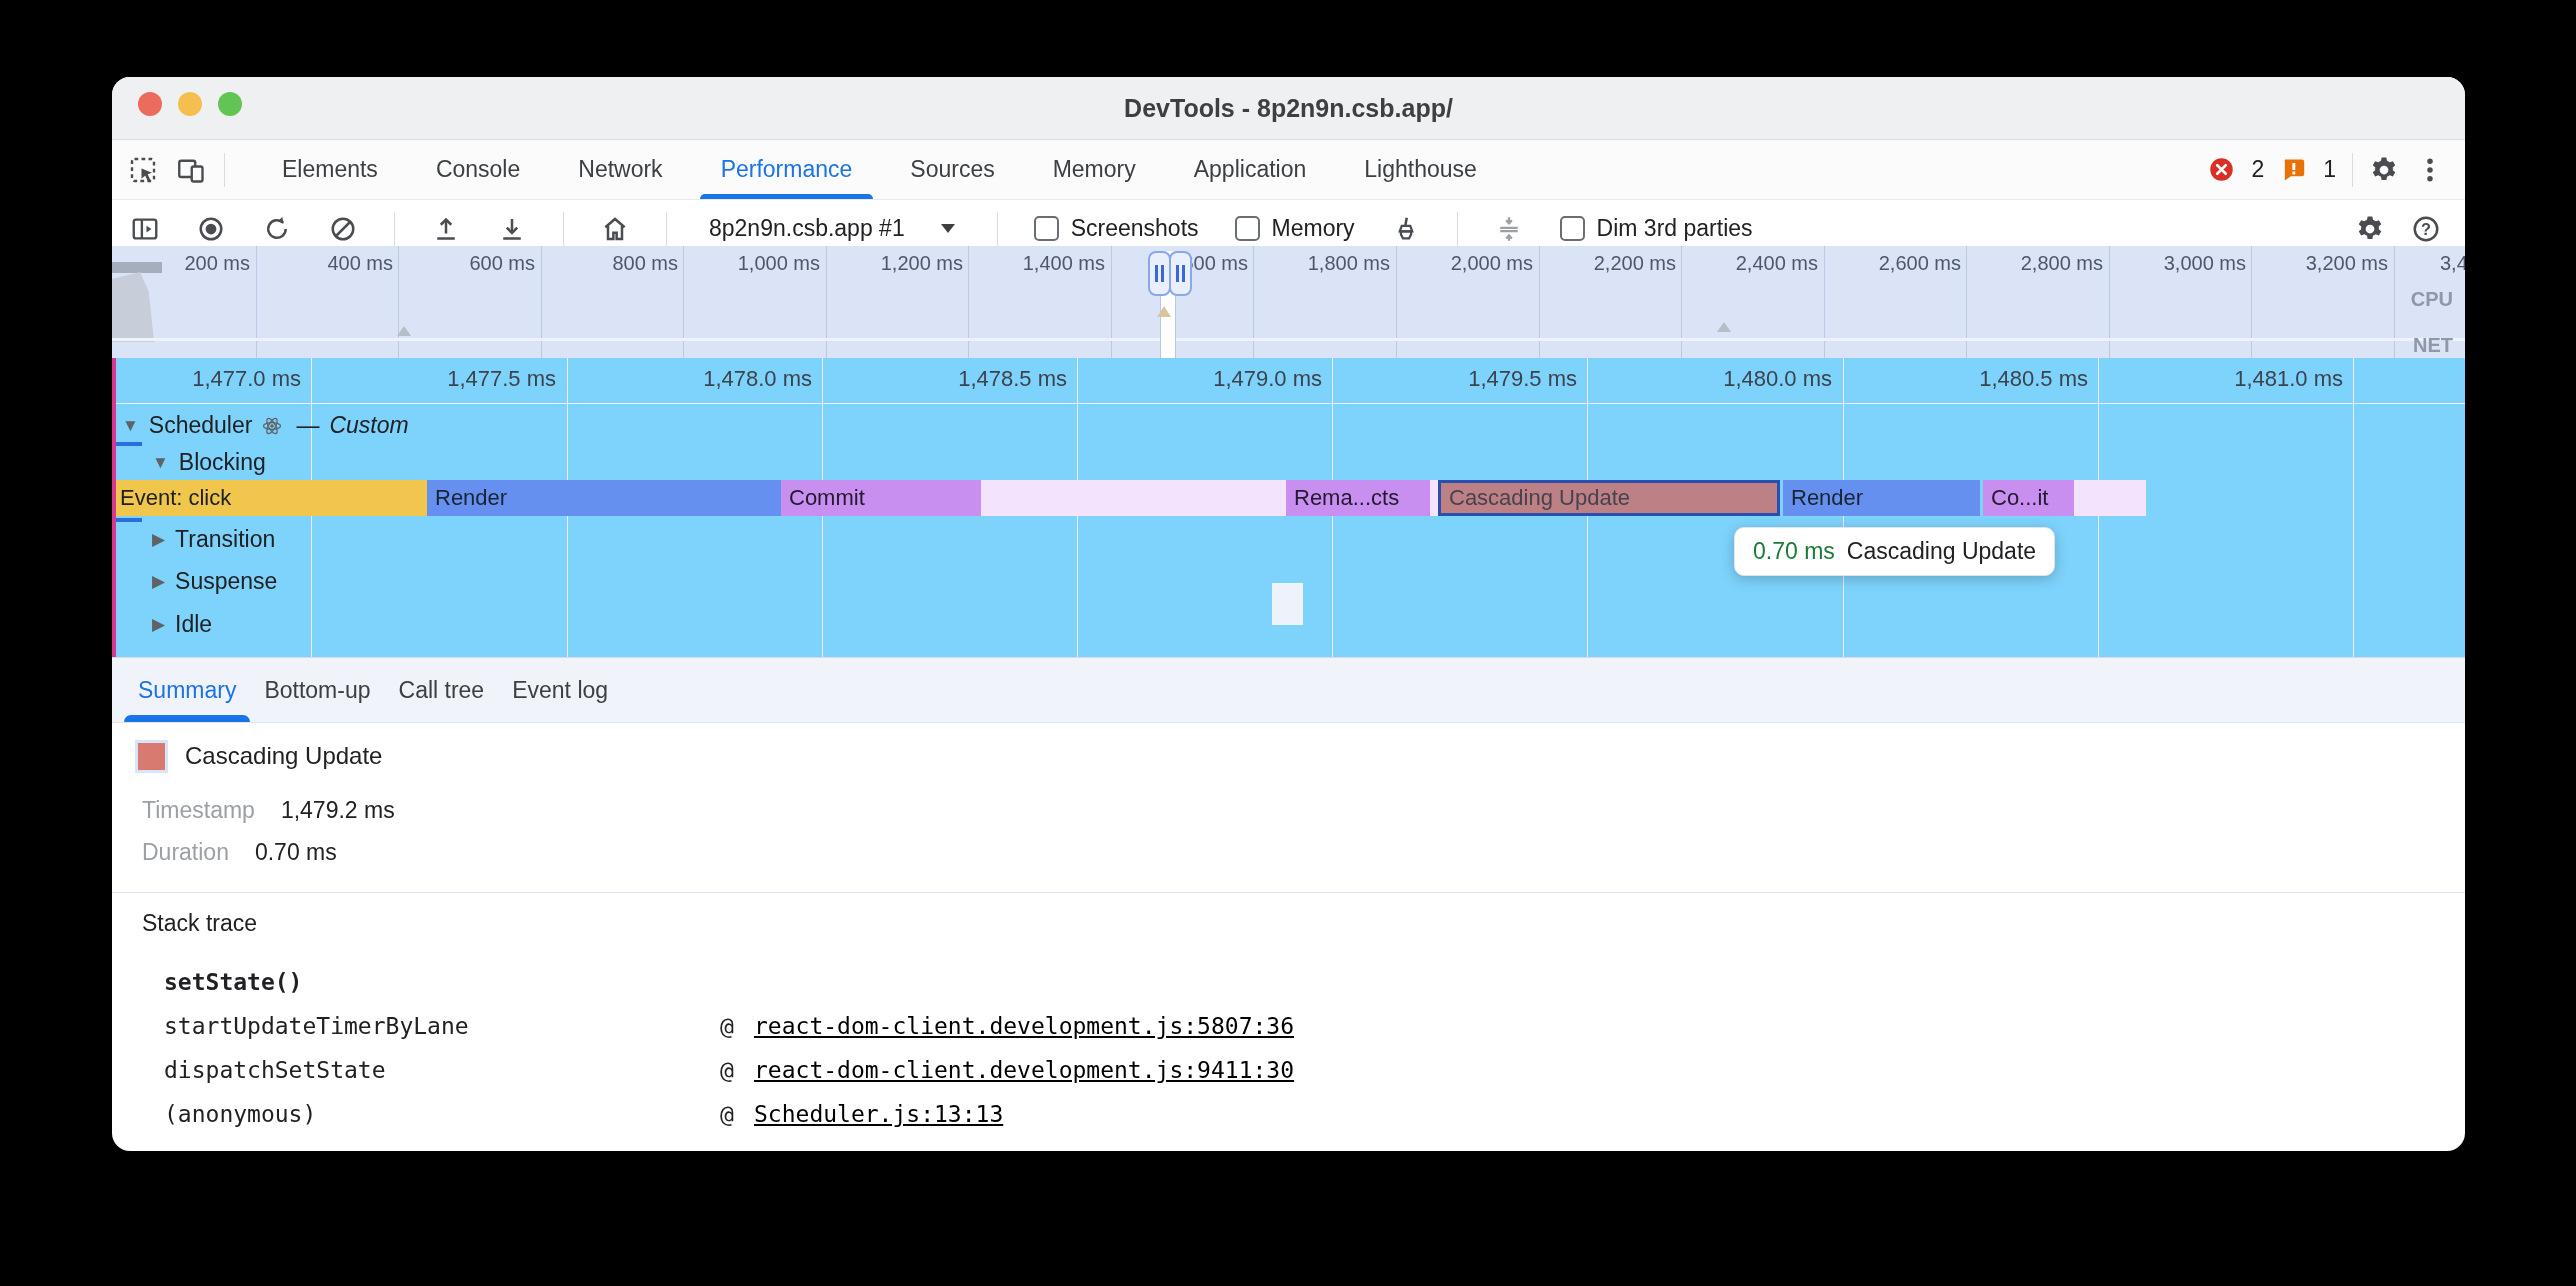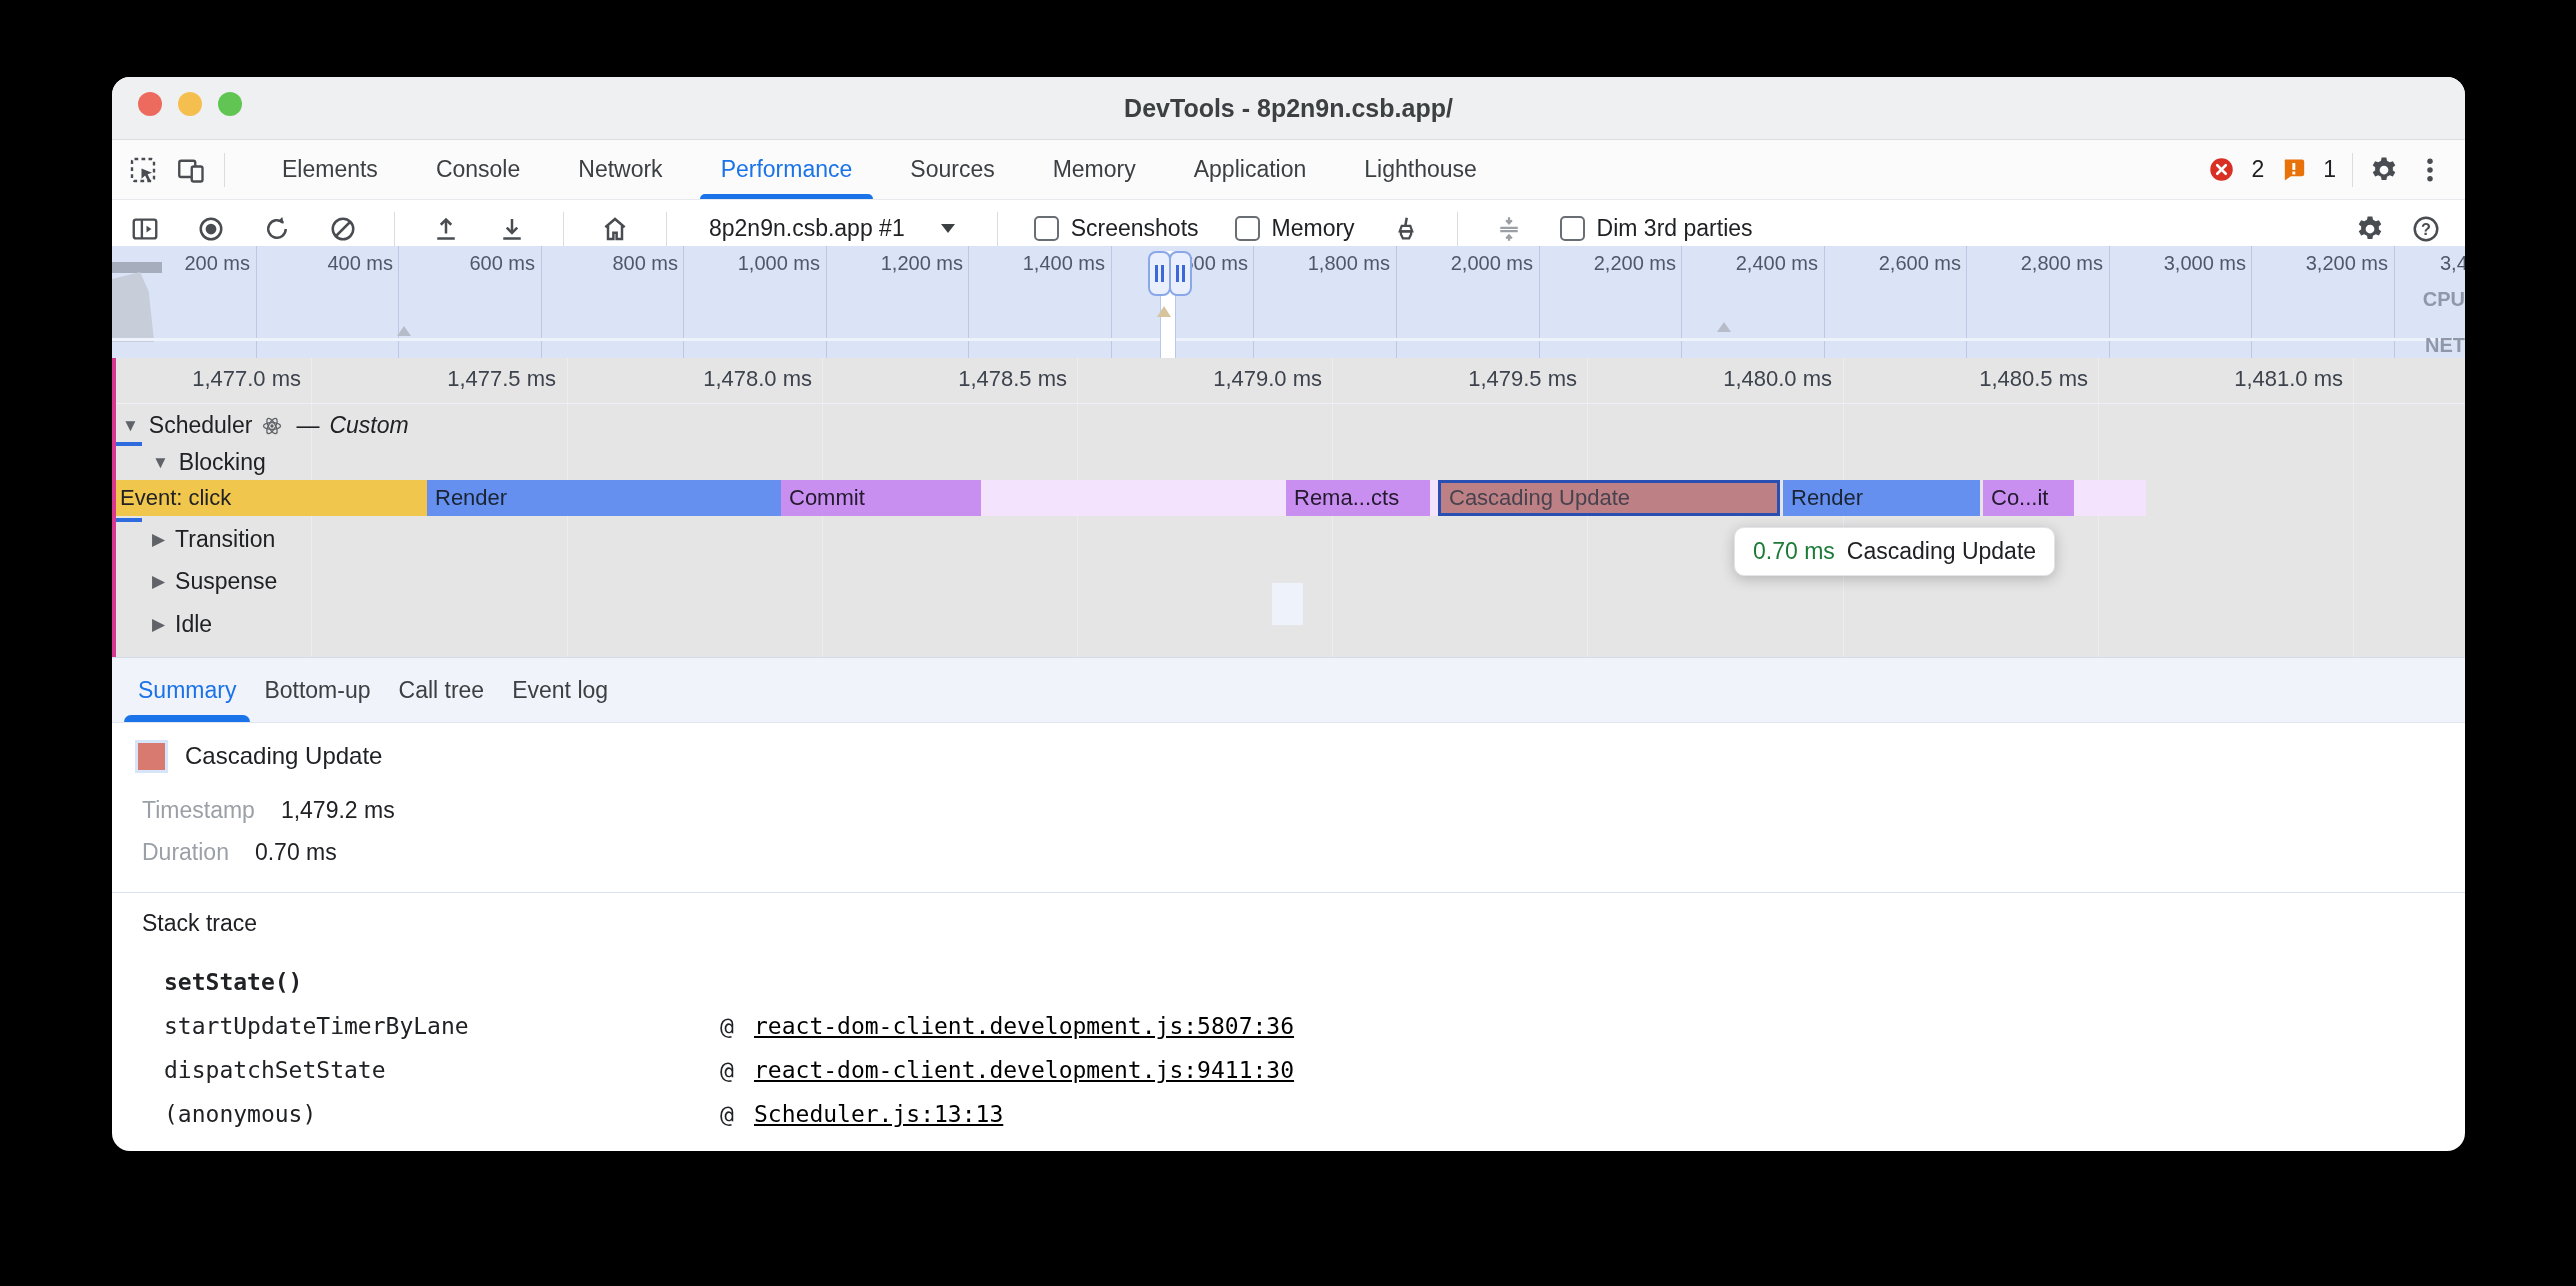--- a/index.html
+++ b/index.html
@@ -38,33 +38,33 @@
          border-top:9px solid #3c4043;margin-left:22px;}
   .ck{display:flex;align-items:center;gap:12px;font-size:23px;color:#202124;white-space:nowrap;}
   .ckbox{width:21px;height:21px;border:2.2px solid #696e74;border-radius:5px;background:#fff;}
   .pt-right{margin-left:auto;display:flex;align-items:center;gap:26px;padding-right:24px;}
   
   .overview{position:absolute;left:0;top:169px;width:100%;height:112px;background:#dbe4f7;
             border-bottom:1px solid #c9d3ea;overflow:hidden;}
   .ov-line{position:absolute;top:0;bottom:0;width:1px;background:rgba(110,130,180,.28);}
   .ov-tick{position:absolute;top:6px;width:140px;text-align:right;font-size:20px;color:#4e586a;}
   .ov-partial{position:absolute;top:6px;font-size:20px;color:#4e586a;}
-  .ov-side{position:absolute;right:0;font-size:20px;font-weight:700;color:#8e98a9;}
+  .ov-side{position:absolute;right:12px;font-size:20px;font-weight:700;color:#8e98a9;}
   .ov-netline{position:absolute;left:0;right:0;top:92px;height:3px;background:#eef2fb;}
   .cpu-blob{position:absolute;left:0;top:26px;width:54px;height:70px;background:#c7cdd9;
             clip-path:polygon(0 10%,52% 0,68% 28%,78% 100%,0 100%);}
   .cpu-cap{position:absolute;left:0;top:16px;width:50px;height:11px;background:#a6adbc;}
   .ov-tri{position:absolute;width:0;height:0;border-left:7px solid transparent;border-right:7px solid transparent;}
   .sel-strip{position:absolute;left:1048px;top:5px;width:14px;height:107px;background:#fff;
              border-left:1px solid #b9c8ea;border-right:1px solid #b9c8ea;}
   .sel-handle{position:absolute;top:5px;width:19px;height:41px;border:2px solid #8aa7e8;border-radius:8px;
               background:#e9effc;display:flex;align-items:center;justify-content:center;gap:3px;}
   .sel-handle i{display:block;width:3px;height:17px;background:#3b68d8;}
   
-  .detail{position:absolute;left:0;top:281px;width:100%;height:299px;background:#e5e5e5;overflow:hidden;}
+  .detail{position:absolute;left:0;top:281px;width:100%;height:299px;background:#7dd3fc;overflow:hidden;}
   .tr-line{position:absolute;top:0;bottom:0;width:1px;background:#ececf2;}
   .ru-tick{position:absolute;top:8px;width:249px;text-align:right;font-size:22px;color:#3d434d;}
   .ru-border{position:absolute;left:0;right:0;top:45px;height:1px;background:#eef0f5;}
   .magenta{position:absolute;left:0;top:0;width:4px;height:299px;background:#d7378f;z-index:6;}
   .trk-row{position:absolute;left:0;height:33px;display:flex;align-items:center;font-size:23px;color:#202124;white-space:nowrap;}
   .tri{font-size:17px;color:#5f6368;margin-right:10px;}
   .subtitle{font-style:italic;}
   .dash{margin:0 10px 0 12px;}
   .flame-row{position:absolute;left:0;top:122px;width:100%;height:36px;}
   .bar{position:absolute;top:0;height:36px;box-sizing:border-box;font-size:22px;line-height:36px;

